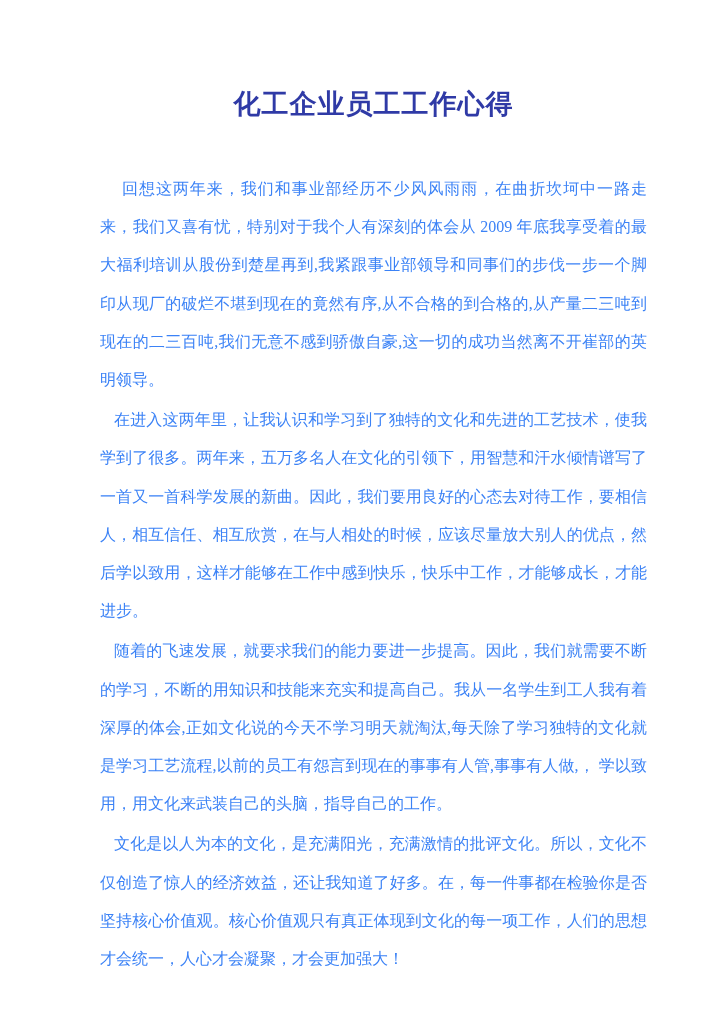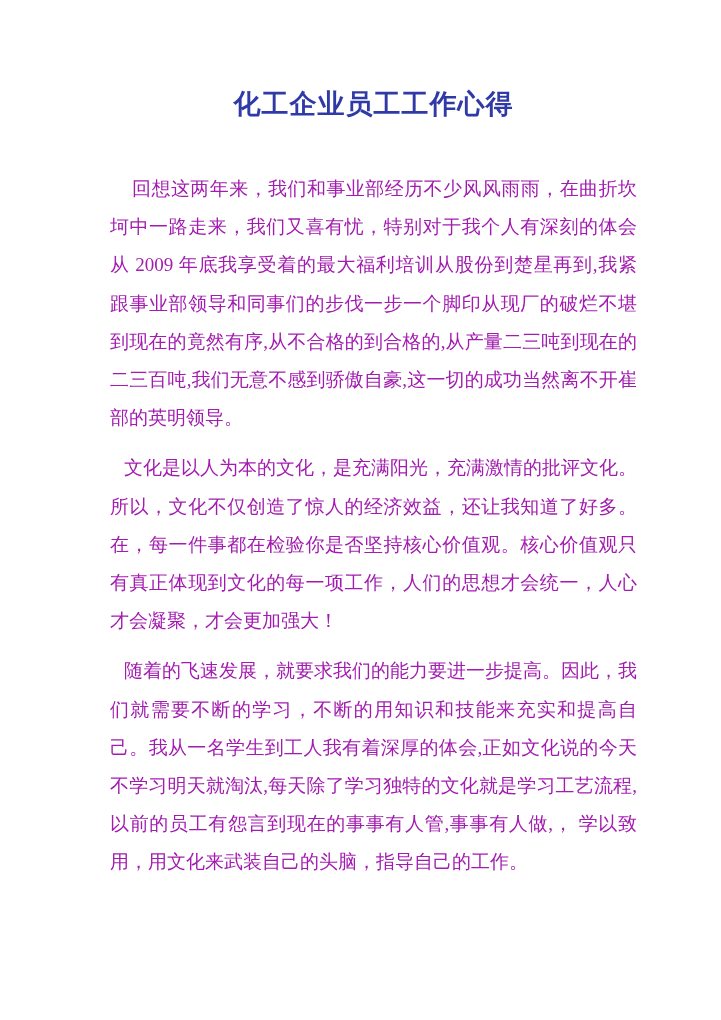--- a/index.html
+++ b/index.html
@@ -24,34 +24,35 @@
   .doc-title {
     margin: 0 0 48px 0;
     text-align: center;
     font-size: 27px;
     line-height: 36px;
     font-weight: bold;
     color: #2F3AA6;
     letter-spacing: 1px;
   }
   .doc-body p {
-    margin: 12px;
-    font-size: 19px;
+    margin: 2px;
+    font-size: 16px;
     line-height: 38.2px;
     text-align: justify;
     text-justify: inter-ideograph;
     word-break: break-all;
-    color: #a21caf;
+    color: #3b82f6;
   }
   .doc-body p.indent-lg { text-indent: 22px; }
   .doc-body p.indent-sm { text-indent: 14px; }
 </style>
 </head>
 <body>
 
 <div class="page">
   <h1 class="doc-title">化工企业员工工作心得</h1>
   <div class="doc-body">
       <p class="indent-lg">回想这两年来，我们和事业部经历不少风风雨雨，在曲折坎坷中一路走来，我们又喜有忧，特别对于我个人有深刻的体会从 2009 年底我享受着的最大福利培训从股份到楚星再到,我紧跟事业部领导和同事们的步伐一步一个脚印从现厂的破烂不堪到现在的竟然有序,从不合格的到合格的,从产量二三吨到现在的二三百吨,我们无意不感到骄傲自豪,这一切的成功当然离不开崔部的英明领导。</p>
+      <p class="indent-sm">在进入这两年里，让我认识和学习到了独特的文化和先进的工艺技术，使我学到了很多。两年来，五万多名人在文化的引领下，用智慧和汗水倾情谱写了一首又一首科学发展的新曲。因此，我们要用良好的心态去对待工作，要相信人，相互信任、相互欣赏，在与人相处的时候，应该尽量放大别人的优点，然后学以致用，这样才能够在工作中感到快乐，快乐中工作，才能够成长，才能进步。</p>
+      <p class="indent-sm">随着的飞速发展，就要求我们的能力要进一步提高。因此，我们就需要不断的学习，不断的用知识和技能来充实和提高自己。我从一名学生到工人我有着深厚的体会,正如文化说的今天不学习明天就淘汰,每天除了学习独特的文化就是学习工艺流程,以前的员工有怨言到现在的事事有人管,事事有人做,， 学以致用，用文化来武装自己的头脑，指导自己的工作。</p>
       <p class="indent-sm">文化是以人为本的文化，是充满阳光，充满激情的批评文化。所以，文化不仅创造了惊人的经济效益，还让我知道了好多。在，每一件事都在检验你是否坚持核心价值观。核心价值观只有真正体现到文化的每一项工作，人们的思想才会统一，人心才会凝聚，才会更加强大！</p>
-      <p class="indent-sm">随着的飞速发展，就要求我们的能力要进一步提高。因此，我们就需要不断的学习，不断的用知识和技能来充实和提高自己。我从一名学生到工人我有着深厚的体会,正如文化说的今天不学习明天就淘汰,每天除了学习独特的文化就是学习工艺流程,以前的员工有怨言到现在的事事有人管,事事有人做,， 学以致用，用文化来武装自己的头脑，指导自己的工作。</p>
     </div>
 </div>
 
 </body></html>

